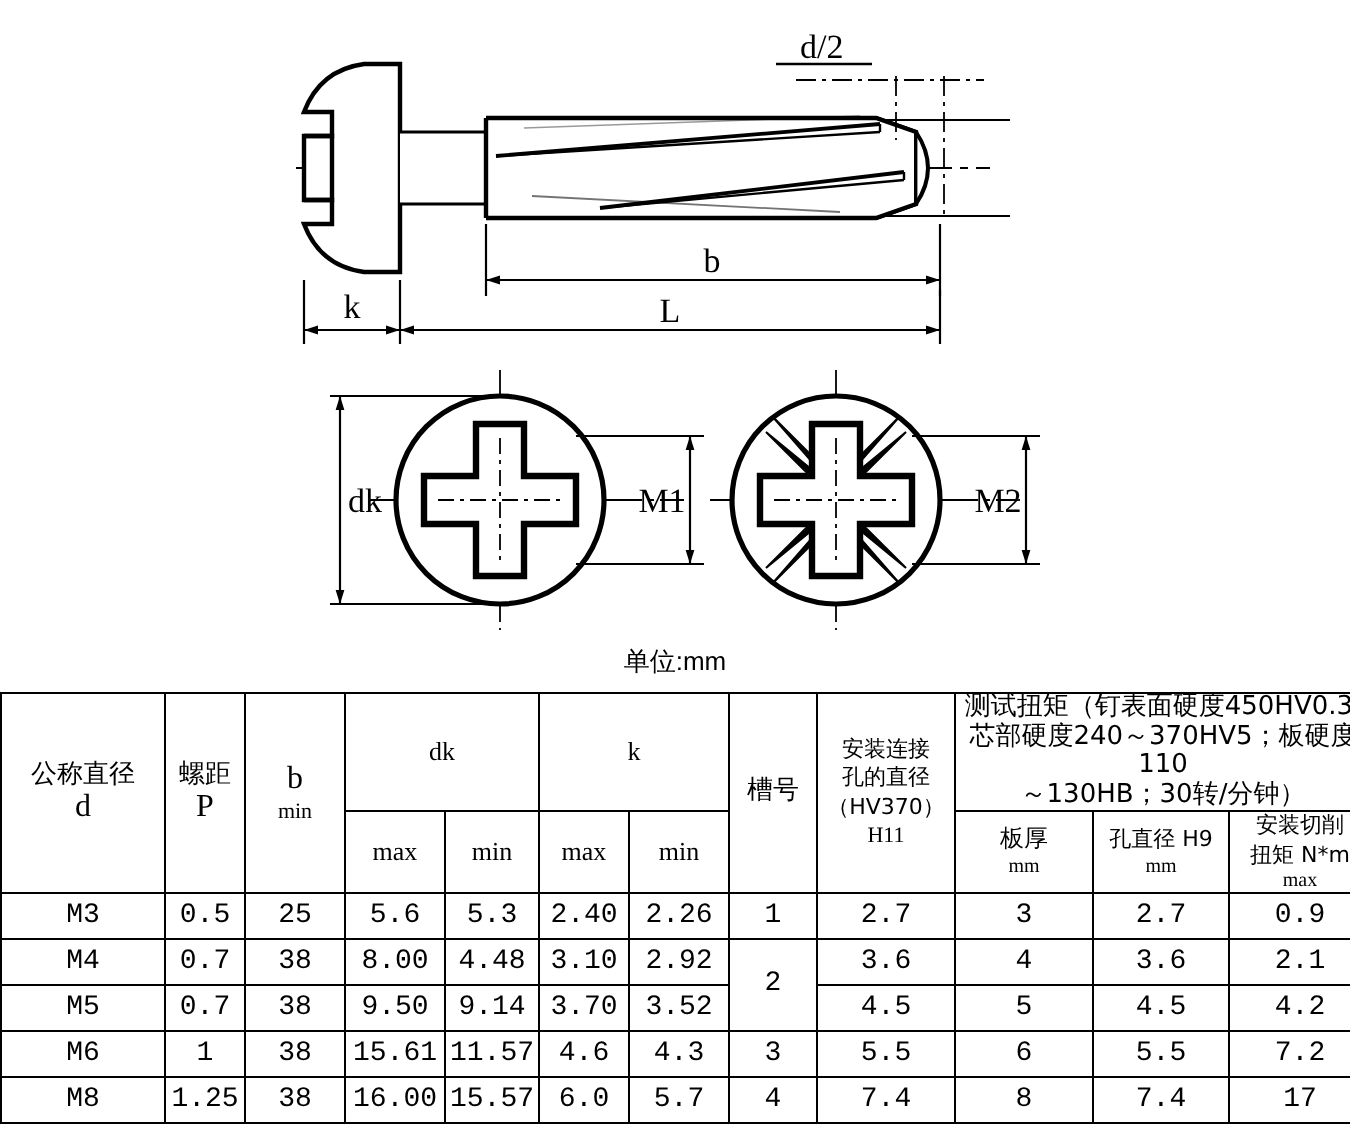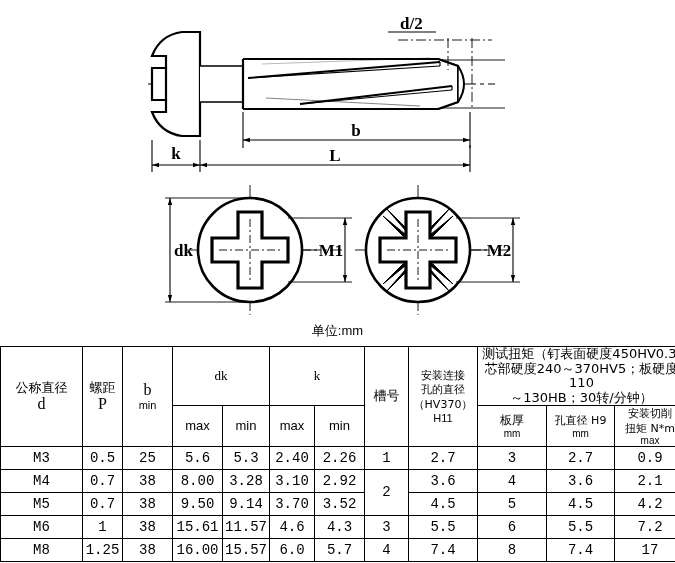--- a/index.html
+++ b/index.html
@@ -21,21 +21,20 @@
     height: 563px;
   }
 
   
   #drawing {
     position: absolute;
     left: 0;
     top: 0;
     width: 571px;
     height: 340px;
-    font-weight: bold;
   }
   #drawing svg { display: block; }
 
   .dwg-label {
     font-family: "Liberation Serif", serif;
     font-size: 17px;
     fill: #000;
   }
 
   
@@ -73,21 +72,21 @@
   }
   #spec-table tbody td {
     height: 22px;
     font-size: 14px;
     font-family: "Liberation Mono", monospace;
     text-align: center;
   }
   .cjk { font-family: "DejaVu Sans", sans-serif; }
   .sm { font-size: 11px; }
   .xsm { font-size: 10px; }
-  .mono { font-family: Liberation Sans, sans-serif; }
+  .mono { font-family: Liberation Serif, serif; }
   .tight { line-height: 1.15; }
   .hdr-torque {
     font-size: 11.5px;
     line-height: 1.25;
     padding: 1px 2px;
   }
   .hdr-main {
     font-size: 12px;
   }
   .hdr-unit {
@@ -334,21 +333,21 @@
         <td>2.7</td>
         <td>3</td>
         <td>2.7</td>
         <td>0.9</td>
       </tr>
       <tr>
         <td>M4</td>
         <td>0.7</td>
         <td>38</td>
         <td>8.00</td>
-        <td>3.28</td>
+        <td>4.48</td>
         <td>3.10</td>
         <td>2.92</td>
         <td rowspan="2">2</td>
         <td>3.6</td>
         <td>4</td>
         <td>3.6</td>
         <td>2.1</td>
       </tr>
       <tr>
         <td>M5</td>

